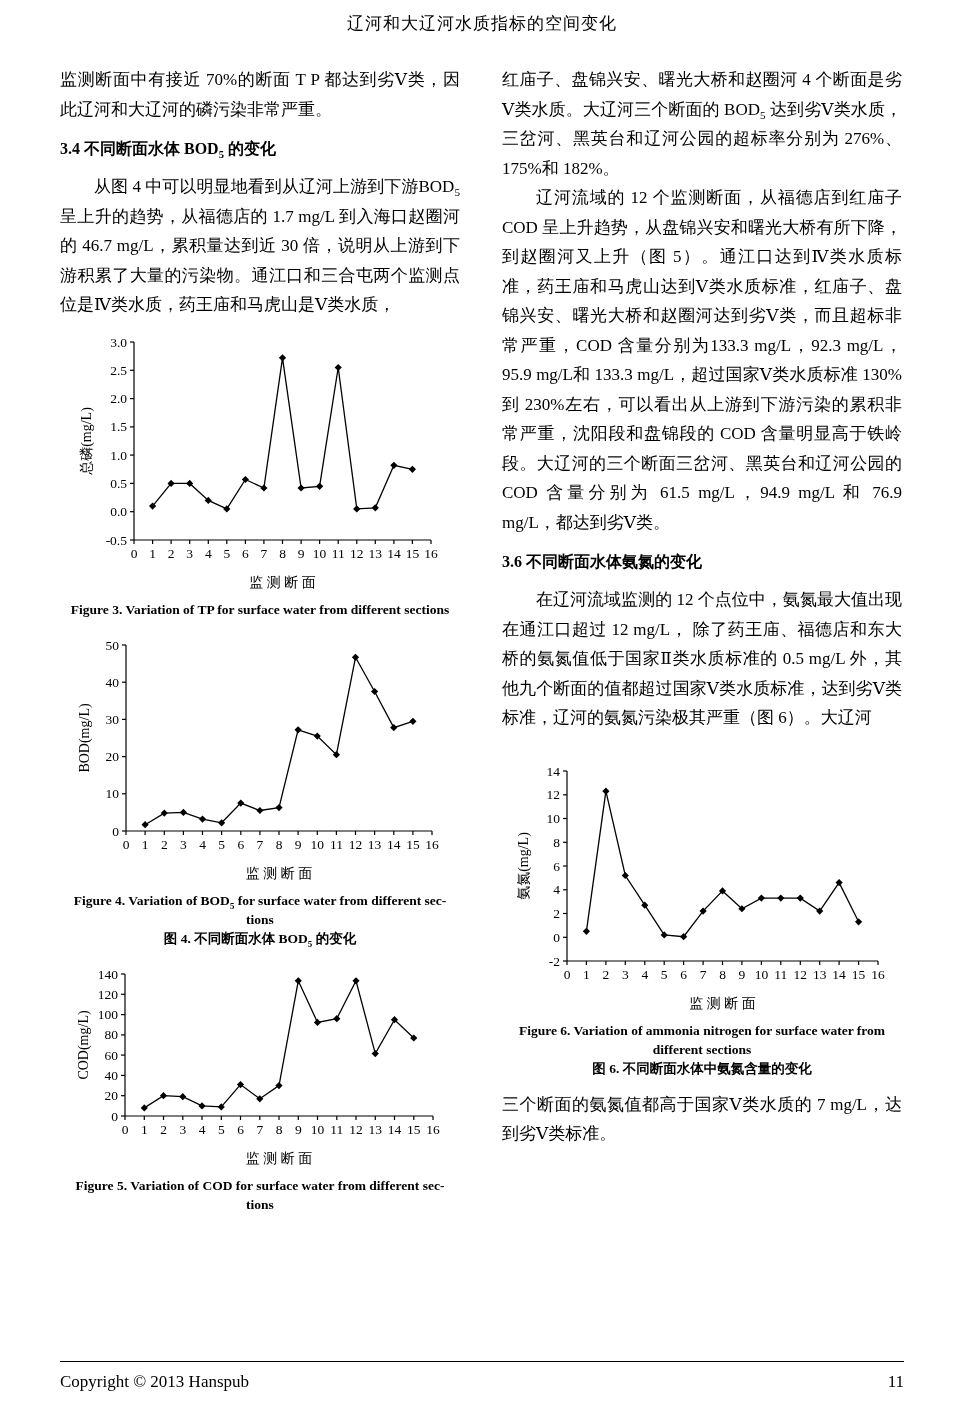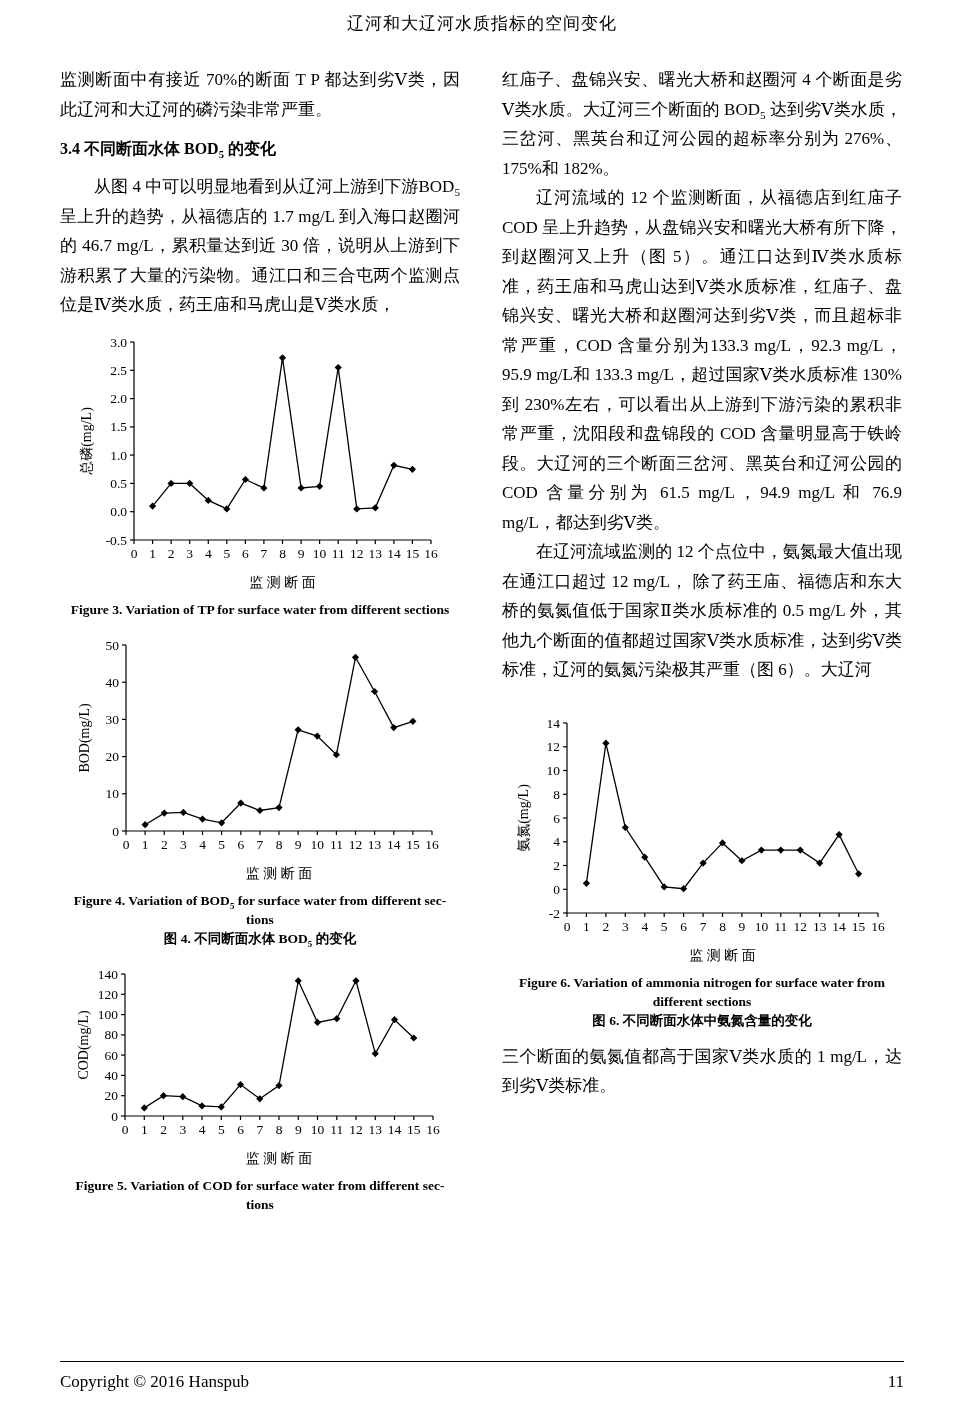--- a/index.html
+++ b/index.html
@@ -271,20 +271,21 @@
         <div class="cap">Figure 5. Variation of COD for surface water from different sec-<br>tions</div>
       </div>
     </div>
 
     <div class="col">
       <p class="body">红庙子、盘锦兴安、曙光大桥和赵圈河 4 个断面是劣Ⅴ类水质。大辽河三个断面的 BOD<sub>5</sub> 达到劣Ⅴ类水质，三岔河、黑英台和辽河公园的超标率分别为 276%、175%和 182%。</p>
 
 
       <p class="body indent">辽河流域的 12 个监测断面，从福德店到红庙子COD 呈上升趋势，从盘锦兴安和曙光大桥有所下降，到赵圈河又上升（图 5）。通江口达到Ⅳ类水质标准，药王庙和马虎山达到Ⅴ类水质标准，红庙子、盘锦兴安、曙光大桥和赵圈河达到劣Ⅴ类，而且超标非常严重，COD 含量分别为133.3 mg/L，92.3 mg/L，95.9 mg/L和 133.3 mg/L，超过国家Ⅴ类水质标准 130%到 230%左右，可以看出从上游到下游污染的累积非常严重，沈阳段和盘锦段的 COD 含量明显高于铁岭段。大辽河的三个断面三岔河、黑英台和辽河公园的 COD 含量分别为 61.5 mg/L，94.9 mg/L 和 76.9 mg/L，都达到劣Ⅴ类。</p>
 
+      <h3 class="sec">3.6  不同断面水体氨氮的变化</h3>
 
       <p class="body indent">在辽河流域监测的 12 个点位中，氨氮最大值出现在通江口超过 12 mg/L， 除了药王庙、福德店和东大桥的氨氮值低于国家Ⅱ类水质标准的 0.5 mg/L 外，其他九个断面的值都超过国家Ⅴ类水质标准，达到劣Ⅴ类标准，辽河的氨氮污染极其严重（图 6）。大辽河</p>
 
       <div class="figure" style="margin-top:24px;">
         <div class="chart"><svg width="375" height="260" viewBox="0 0 375 260" xmlns="http://www.w3.org/2000/svg">
               <line class="ax" x1="52" y1="14" x2="52" y2="204"></line>
               <line class="ax" x1="52" y1="204" x2="363" y2="204"></line>
               <line class="ax" x1="48" y1="204.0" x2="52" y2="204.0"></line>
               <text class="tick" x="45" y="208.5" text-anchor="end">-2</text>
               <line class="ax" x1="48" y1="180.3" x2="52" y2="180.3"></line>
@@ -353,23 +354,23 @@
               <path d="M304.7 150.5 L308.3 154.1 L304.7 157.7 L301.1 154.1 Z" fill="#000000"></path>
               <path d="M324.1 122.0 L327.7 125.6 L324.1 129.2 L320.5 125.6 Z" fill="#000000"></path>
               <path d="M343.6 161.2 L347.2 164.8 L343.6 168.4 L340.0 164.8 Z" fill="#000000"></path>
               <text class="axlabel" transform="translate(13,109.0) rotate(-90)" text-anchor="middle">氨氮(mg/L)</text>
               <text class="axlabel" x="207.5" y="251" text-anchor="middle">监 测 断 面</text>
             </svg></div>
         <div class="cap">Figure 6. Variation of ammonia nitrogen for surface water from<br>different sections</div>
         <div class="cap cap-zh">图 6.  不同断面水体中氨氮含量的变化</div>
       </div>
 
-      <p class="body">三个断面的氨氮值都高于国家Ⅴ类水质的 1 mg/L，达到劣Ⅴ类标准。</p>
+      <p class="body">三个断面的氨氮值都高于国家Ⅴ类水质的 7 mg/L，达到劣Ⅴ类标准。</p>
     </div>
 
   </div>
 
   <div class="footer">
-    <span>Copyright © 2016 Hanspub</span>
+    <span>Copyright © 2013 Hanspub</span>
     <span>11</span>
   </div>
 
 </div>
 
 </body></html>

